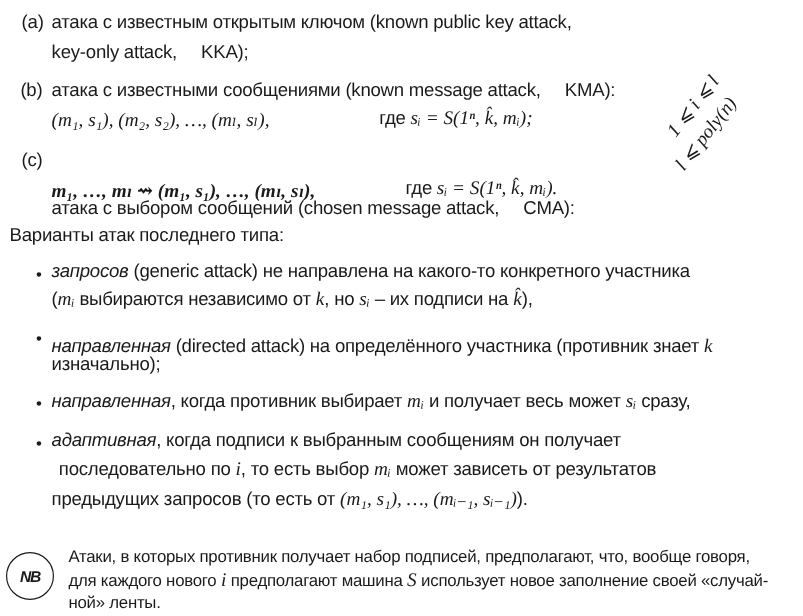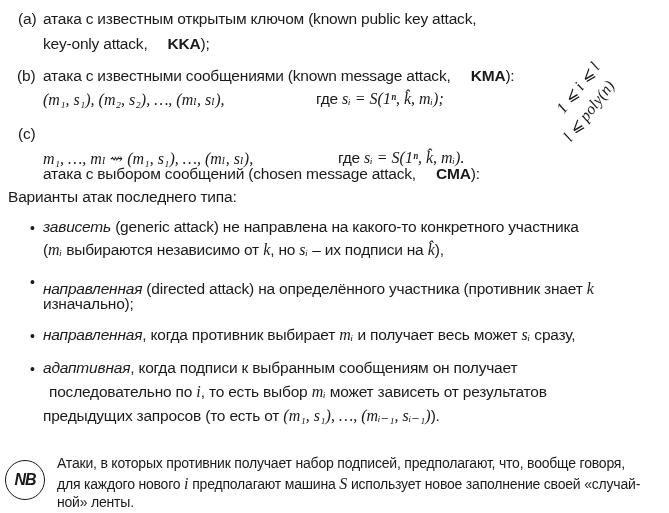--- a/index.html
+++ b/index.html
@@ -3,61 +3,61 @@
 <meta charset="utf-8">
 <style>
   html, body { margin: 0; padding: 0; background: #ffffff; }
   body {
     width: 669px; height: 513px; overflow: hidden; position: relative;
     font-family: "Liberation Sans Narrow", "Liberation Sans", sans-serif;
     color: #1a1a1a; font-size: 15.5px;
   }
   .line { position: absolute; white-space: nowrap; letter-spacing: -0.2px; }
   .math { font-family: "Liberation Serif", "DejaVu Serif", serif; font-style: italic; font-size: 16px; letter-spacing: 0; }
-  b { font-weight: bold; padding-left: 16px; }
+  b { font-weight: normal; padding-left: 16px; }
   .it { font-style: italic; }
   .bullet { position: absolute; left: 30px; font-size: 14px; }
   .side {
     position: absolute; font-family: "Liberation Serif", serif; font-style: italic;
     font-size: 16px; transform: rotate(-52deg); transform-origin: left bottom; white-space: nowrap;
   }
   .nb {
     position: absolute; left: 5px; top: 460px; width: 38px; height: 38px;
     border: 1.5px solid #1a1a1a; border-radius: 50%;
     display: flex; align-items: center; justify-content: center;
-    font-weight: bold; font-style: italic; font-size: 16px; letter-spacing: -1px; text-align: right;
+    font-weight: bold; font-style: italic; font-size: 13px; letter-spacing: -1px; text-align: right;
   }
   .small { font-size: 14px; }
 </style>
 </head>
 <body>
 
 <div class="line" style="left:18px;top:10px;">(a)</div>
 <div class="line" style="left:43px;top:10px;">атака с известным открытым ключом (known public key attack,</div>
 <div class="line" style="left:43px;top:35px;"><span>key-only attack, </span><b>KKA</b><span>);</span></div>
 
 <div class="line" style="left:17px;top:67px;">(b)</div>
 <div class="line" style="left:43px;top:67px;"><span>атака с известными сообщениями (known message attack, </span><b>KMA</b><span>):</span></div>
 <div class="line math" style="left:43px;top:90px;text-align:right;">(m₁, s₁), (m₂, s₂), …, (mₗ, sₗ),</div>
 <div class="line" style="left:316px;top:90px;">где</div>
 <div class="line math" style="left:342px;top:90px;">sᵢ = S(1ⁿ, k̂, mᵢ);</div>
 
 <div class="line" style="left:18px;top:125px;">(c)</div>
 <div class="line" style="left:43px;top:125px;margin-top:40px;"><span>атака с выбором сообщений (chosen message attack, </span><b>CMA</b><span>):</span></div>
-<div class="line math" style="left:43px;top:149px;">m₁, …, mₗ ⇝ (m₁, s₁), …, (mₗ, sₗ),</div>
+<div class="line math" style="left:43px;top:149px;font-weight:bold;">m₁, …, mₗ ⇝ (m₁, s₁), …, (mₗ, sₗ),</div>
 <div class="line" style="left:338px;top:149px;">где</div>
 <div class="line math" style="left:364px;top:149px;">sᵢ = S(1ⁿ, k̂, mᵢ).</div>
 
 <div class="side" style="left:567px;top:98px;">1 ⩽ i ⩽ l</div>
 <div class="side" style="left:574px;top:126px;">l ⩽ poly(n)</div>
 
 <div class="line" style="left:8px;top:188px;">Варианты атак последнего типа:</div>
 
 <div class="bullet" style="top:220px;">•</div>
-<div class="line" style="left:43px;top:218px;"><span class="it">зависеть</span><span> (generic attack) не направлена на какого-то конкретного участника</span></div>
+<div class="line" style="left:43px;top:218px;"><span class="it">запросов</span><span> (generic attack) не направлена на какого-то конкретного участника</span></div>
 <div class="line" style="left:43px;top:241px;"><span>(</span><span class="math">mᵢ</span><span> выбираются независимо от </span><span class="math">k</span><span>, но </span><span class="math">sᵢ</span><span> – их подписи на </span><span class="math">k̂</span><span>),</span></div>
 
 <div class="bullet" style="top:274px;">•</div>
 <div class="line" style="left:43px;top:280px;"><span class="it">направленная</span><span> (directed attack) на определённого участника (противник знает </span><span class="math">k</span></div>
 <div class="line" style="left:43px;top:295px;">изначально);</div>
 
 <div class="bullet" style="top:328px;">•</div>
 <div class="line" style="left:43px;top:326px;"><span class="it">направленная</span><span>, когда противник выбирает </span><span class="math">mᵢ</span><span> и получает весь может </span><span class="math">sᵢ</span><span> сразу,</span></div>
 
 <div class="bullet" style="top:361px;">•</div>

